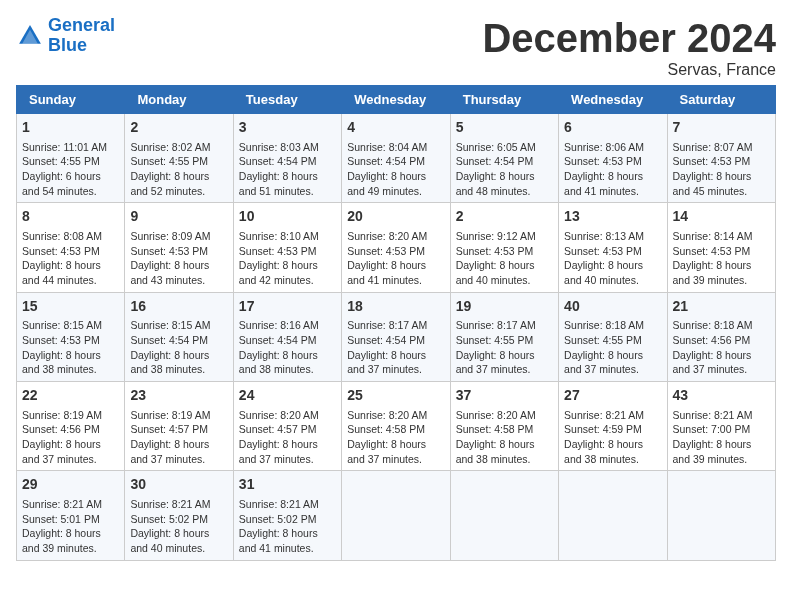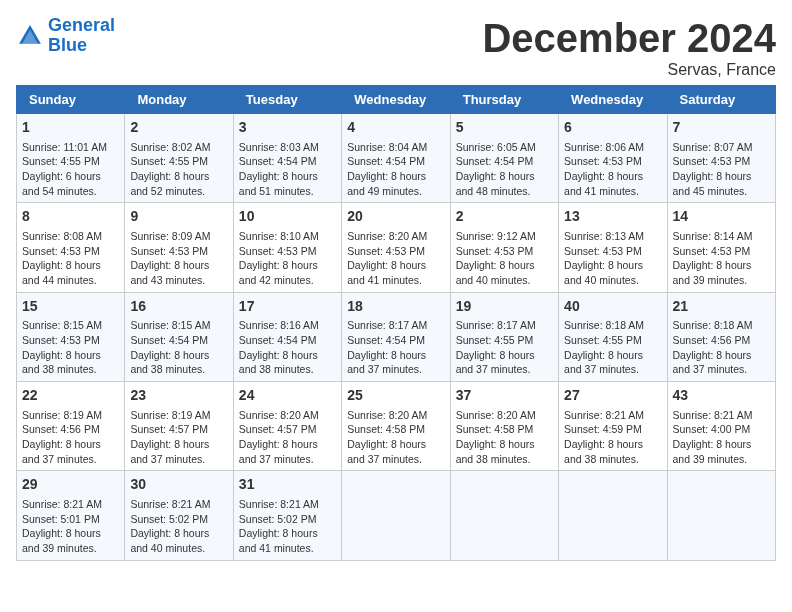--- a/index.html
+++ b/index.html
@@ -229,21 +229,21 @@
         <td><span class="day-num">37</span>
           <span>Sunrise: 8:20 AM</span><br>
           <span>Sunset: 4:58 PM</span><br>
           <span>Daylight: 8 hours and 38 minutes.</span></td>
         <td><span class="day-num">27</span>
           <span>Sunrise: 8:21 AM</span><br>
           <span>Sunset: 4:59 PM</span><br>
           <span>Daylight: 8 hours and 38 minutes.</span></td>
         <td><span class="day-num">43</span>
           <span>Sunrise: 8:21 AM</span><br>
-          <span>Sunset: 4:00 PM</span><br>
+          <span>Sunset: 7:00 PM</span><br>
           <span>Daylight: 8 hours and 39 minutes.</span></td>
       </tr>
       <tr>
         <td><span class="day-num">29</span>
           <span>Sunrise: 8:21 AM</span><br>
           <span>Sunset: 5:01 PM</span><br>
           <span>Daylight: 8 hours and 39 minutes.</span></td>
         <td><span class="day-num">30</span>
           <span>Sunrise: 8:21 AM</span><br>
           <span>Sunset: 5:02 PM</span><br>

